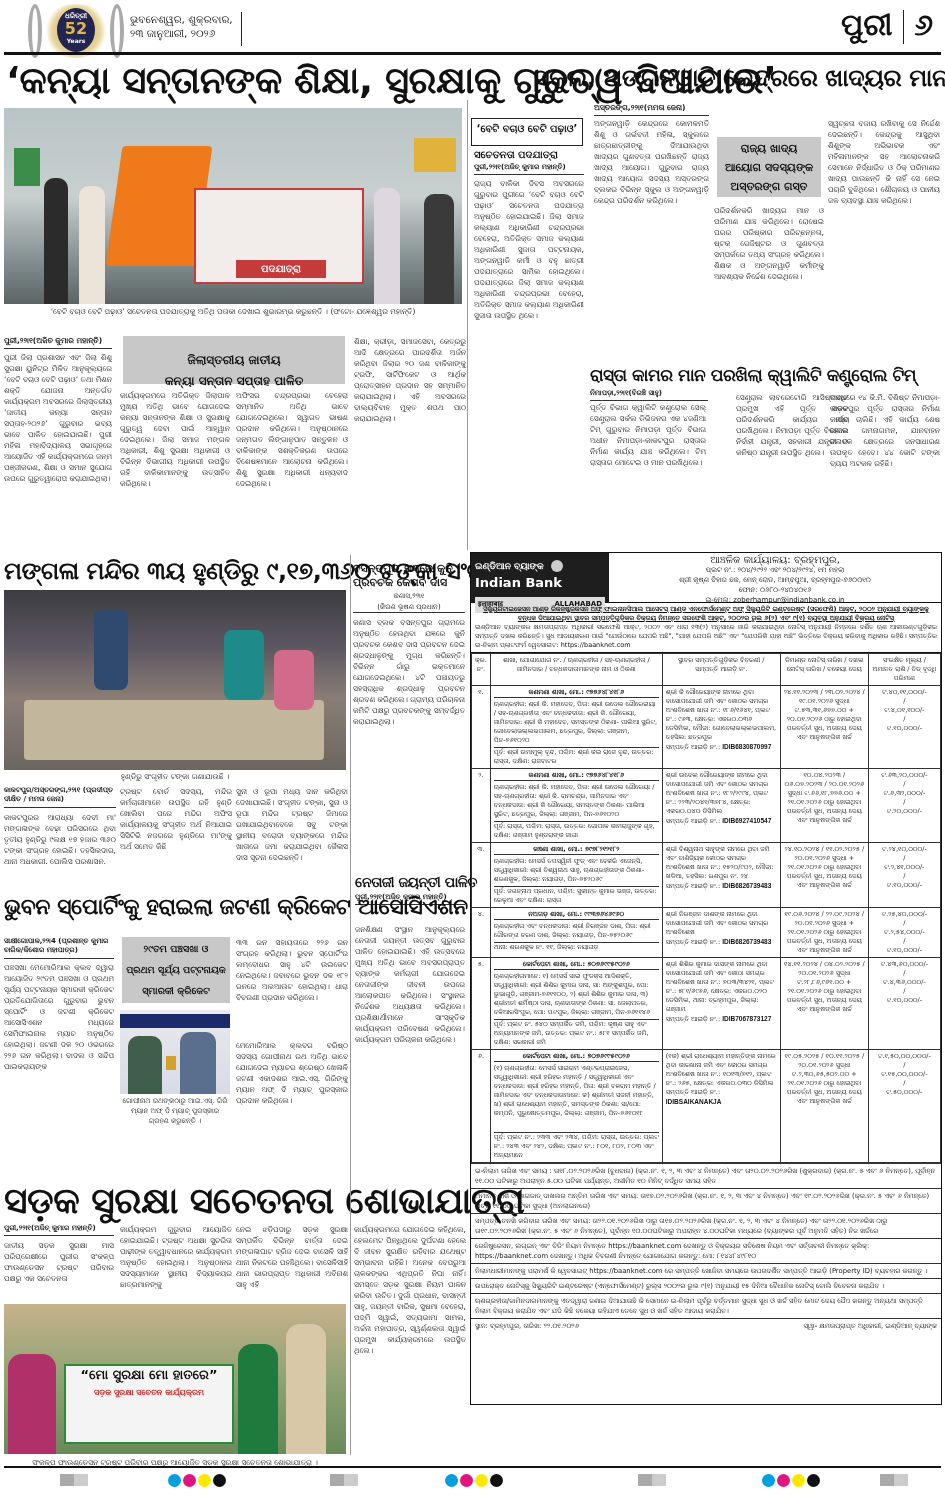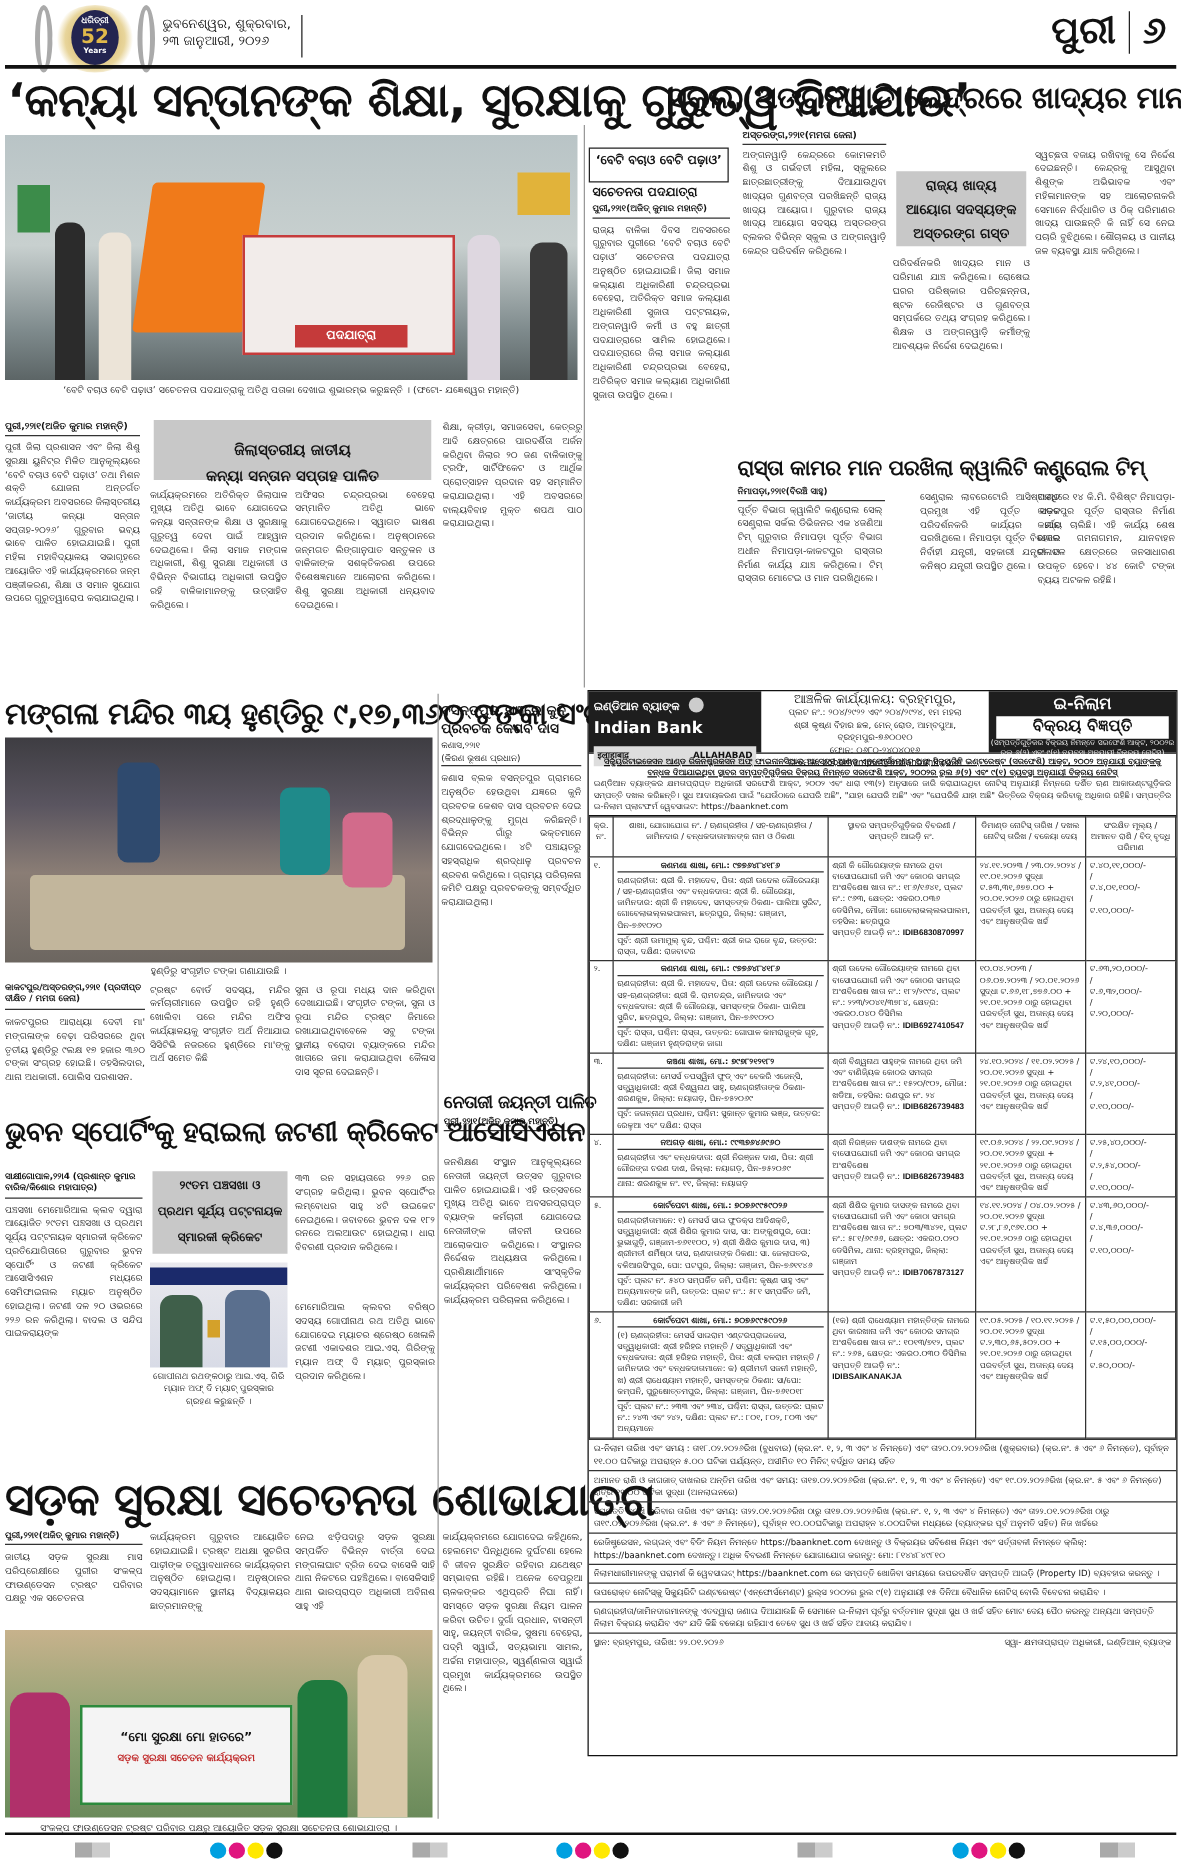--- a/index.html
+++ b/index.html
@@ -32,21 +32,21 @@
 .adaddr .ttl{font-weight:normal;font-size:10px}
 .adsale{width:150px;background:#1e1e1e;color:#fff;text-align:center;font-weight:bold;font-size:8px;padding-top:2px}
 .adsale .big{font-size:13px;line-height:18px}
 .adsale .small{font-size:6px;font-weight:normal;line-height:8px}
 .adintro{font-size:6.5px;line-height:9px;padding:2px 4px;border-bottom:1px solid #111;text-align:center}
 table.auc{width:100%;border-collapse:collapse;font-size:6.5px;line-height:9px}
 table.auc th,table.auc td{border:1px solid #333;padding:2px 3px;vertical-align:top}
 table.auc th{font-weight:normal;text-align:center;background:#fff}
 .br-name{font-weight:bold;text-align:center;border-bottom:1px solid #333;margin-bottom:2px}
 .pid{font-weight:bold;font-family:"Liberation Sans",sans-serif}
-.center{text-align:left}
+.center{text-align:center}
 .adfoot div{border-top:1px solid #333;font-size:6.8px;line-height:10px;padding:2px 4px;text-align:left}
 .reg{top:1474px;height:14px}
 .dot{display:inline-block;width:13px;height:13px;border-radius:50%;margin-right:2px}
 .grayreg{display:inline-block;width:28px;height:12px;background:linear-gradient(90deg,#aaa 50%,#ccc 50%)}
 </style>
 </head>
 <body>
 
 <div class="abs masthead">
   <div class="abs logo">
@@ -160,21 +160,21 @@
 <div class="abs col" style="left:236px;top:1040px;width:112px;height:117px;background:#fff">ମେମୋରିଆଲ କ୍ଲବର ବରିଷ୍ଠ ସଦସ୍ୟ ଗୋପୀନାଥ ରଥ ଅତିଥି ଭାବେ ଯୋଗଦେଇ ମ୍ୟାଚର ଶ୍ରେଷ୍ଠ ଖେଳାଳି ଜଟଣୀ ଏକାଦଶର ଆଇ.ଏସ୍. ଗିରିଙ୍କୁ ମ୍ୟାନ ଅଫ୍ ଦି ମ୍ୟାଚ୍ ପୁରସ୍କାର ପ୍ରଦାନ କରିଥିଲେ।</div>
 
 <div class="abs h1" style="left:4px;top:1183px;font-size:36px">ସଡ଼କ ସୁରକ୍ଷା ସଚେତନତା ଶୋଭାଯାତ୍ରା</div>
 <div class="abs byline" style="left:4px;top:1224px;width:110px;font-size:7px">ପୁରୀ,୨୨ା୧(ଅଜିତ୍ କୁମାର ମହାନ୍ତି)</div>
 <div class="abs col" style="left:4px;top:1240px;width:110px;height:60px">ଜାତୀୟ ସଡ଼କ ସୁରକ୍ଷା ମାସ ପରିପ୍ରେକ୍ଷୀରେ ପୁରୀର ସଂକଳ୍ପ ଫାଉଣ୍ଡେସନ ଟ୍ରଷ୍ଟ ପରିବାର ପକ୍ଷରୁ ଏକ ସଚେତନତା</div>
 <div class="abs col" style="left:120px;top:1224px;width:112px;height:76px">କାର୍ଯ୍ୟକ୍ରମ ଗୁରୁବାର ଆୟୋଜିତ ହୋଇଯାଇଛି। ଟ୍ରଷ୍ଟ ଅଧକ୍ଷା ସୁଚରିତା ପାଢ଼ୀଙ୍କ ତତ୍ତ୍ୱାବଧାନରେ କାର୍ଯ୍ୟକ୍ରମ ଅନୁଷ୍ଠିତ ହୋଇଥିଲା। ଅନୁଷ୍ଠାନର ସଦସ୍ୟାମାନେ ସ୍ଥାନୀୟ ବିଦ୍ୟାଳୟର ଛାତ୍ରମାନଙ୍କୁ</div>
 <div class="abs col" style="left:236px;top:1224px;width:112px;height:76px">ନେଇ ଝଡ଼ିପଦାରୁ ସଡ଼କ ସୁରକ୍ଷା ସମ୍ପର୍କିତ ବିଭିନ୍ନ ବାର୍ତ୍ତା ଦେଇ ମଙ୍ଗଳାଘାଟ ବ୍ରିଜ ଦେଇ ବାସେଳି ସାହି ଥାନା ନିକଟରେ ପହଞ୍ଚିଥିଲେ। ବାସେଳିସାହି ଥାନା ଭାରପ୍ରାପ୍ତ ଅଧିକାରୀ ଅବିନାଶ ସାହୁ ଏହି</div>
 <div class="abs col" style="left:354px;top:1224px;width:112px;height:240px">କାର୍ଯ୍ୟକ୍ରମରେ ଯୋଗଦେଇ କହିଥିଲେ, ହେଲମେଟ ପିନ୍ଧିଥିଲେ ଦୁର୍ଘଟଣା ହେଲେ ବି ଜୀବନ ସୁରକ୍ଷିତ ରହିବାର ଯଥେଷ୍ଟ ସମ୍ଭାବନା ରହିଛି। ଅନେକ ବେପରୁଆ ଚାଳକଙ୍କର ଏଥିପ୍ରତି ନିଘା ନାହିଁ। ସମସ୍ତେ ସଡ଼କ ସୁରକ୍ଷା ନିୟମ ପାଳନ କରିବା ଉଚିତ। ଦୁର୍ଗା ପ୍ରଧାନ, ବାସନ୍ତୀ ସାହୁ, ଜୟନ୍ତୀ ବାରିକ, ସୁଷମା ବେହେରା, ପଦ୍ମି ସ୍ୱାଇଁ, ସତ୍ୟଭାମା ସାମଲ, ଅର୍ଚ୍ଚନା ମହାପାତ୍ର, ସ୍ୱର୍ଣ୍ଣଲତା ସ୍ୱାଇଁ ପ୍ରମୁଖ କାର୍ଯ୍ୟକ୍ରମରେ ଉପସ୍ଥିତ ଥିଲେ।</div>
 <div class="abs photo" style="left:4px;top:1304px;width:342px;height:150px;background:linear-gradient(180deg,#c7b28c 0,#8fa273 50%,#6a8a5a 100%)">
   <div class="abs" style="left:60px;top:60px;width:170px;height:80px;background:#f4f4f4;border:2px solid #2c8a3c;text-align:center">
-    <div style="font-size:10px;font-weight:bold;margin-top:18px">“ମୋ ସୁରକ୍ଷା ମୋ ହାତରେ”</div>
+    <div style="font-size:13px;font-weight:bold;">“ମୋ ସୁରକ୍ଷା ମୋ ହାତରେ”</div>
     <div style="font-size:8px;font-weight:bold;color:#c02a2a;margin-top:4px">ସଡ଼କ ସୁରକ୍ଷା ସଚେତନ କାର୍ଯ୍ୟକ୍ରମ</div>
   </div>
   <div class="abs" style="left:4px;top:50px;width:48px;height:100px;background:#b0306a;border-radius:14px 14px 0 0"></div>
   <div class="abs" style="left:234px;top:40px;width:40px;height:110px;background:#1f7a3e;border-radius:14px 14px 0 0"></div>
   <div class="abs" style="left:282px;top:20px;width:40px;height:130px;background:#d8c8a8;border-radius:14px 14px 0 0"></div>
 </div>
 <div class="abs cap" style="left:4px;top:1458px;width:342px">ସଂକଳ୍ପ ଫାଉଣ୍ଡେସନ ଟ୍ରଷ୍ଟ ପରିବାର ପକ୍ଷରୁ ଆୟୋଜିତ ସଡ଼କ ସୁରକ୍ଷା ସଚେତନତା ଶୋଭାଯାତ୍ରା ।</div>
 
 <div class="abs vline" style="left:467px;top:100px;height:450px"></div>
 <div class="abs vline" style="left:350px;top:555px;height:900px"></div>
@@ -190,25 +190,20 @@
         <span>ALLAHABAD</span>
       </div>
     </div>
     <div class="adaddr">
       <div class="ttl">ଆଞ୍ଚଳିକ କାର୍ଯ୍ୟାଳୟ: ବ୍ରହ୍ମପୁର,</div>
       <div>ପ୍ଲଟ ନଂ.: ୨୦୪/୨୯୨୨ ଏବଂ ୨୦୪/୨୯୨୪, ୧ମ ମହଲା</div>
       <div>ଶ୍ରୀ କୃଷ୍ଣ ବିହାର ଛକ, ମେନ୍ ରୋଡ, ଆମ୍ବପୁଆ, ବ୍ରହ୍ମପୁର-୭୬୦୦୧୦</div>
       <div>ଫୋନ: ୦୬୮୦-୨୪୦୪୦୧୬</div>
       <div>ଇ-ମେଲ: zoberhampur@indianbank.co.in</div>
     </div>
-    <div class="adsale">
-      <div class="big">ଇ-ନିଲାମ</div>
-      <div class="big" style="background:#fff;color:#111;margin:0 6px">ବିକ୍ରୟ ବିଜ୍ଞପ୍ତି</div>
-      <div class="small">(ସମ୍ପତ୍ତିଗୁଡ଼ିକର ବିକ୍ରୟ ନିମନ୍ତେ ସରଫେଶି ଆକ୍ଟ, ୨୦୦୨ର ରୁଲ ୬(୨) ଏବଂ ୯(୧) ବ୍ୟବସ୍ଥା ଅନୁଯାୟୀ ବିକ୍ରୟ ନୋଟିସ୍)</div>
-    </div>
   </div>
   <div class="adintro">
     <div style="font-weight:bold;text-decoration:underline">ସିକ୍ୟୁରିଟାଇଜେସନ ଆଣ୍ଡ ରିକନଷ୍ଟ୍ରକସନ ଅଫ୍ ଫାଇନାନସିଆଲ ଆସେଟସ୍ ଆଣ୍ଡ ଏନଫୋର୍ସମେଣ୍ଟ ଅଫ୍ ସିକ୍ୟୁରିଟି ଇଣ୍ଟରେଷ୍ଟ (ସରଫେଶି) ଆକ୍ଟ, ୨୦୦୨ ଅନୁଯାୟୀ ବ୍ୟାଙ୍କକୁ ବନ୍ଧକ ଦିଆଯାଇଥିବା ସ୍ଥାବର ସମ୍ପତ୍ତିଗୁଡ଼ିକର ବିକ୍ରୟ ନିମନ୍ତେ ସରଫେଶି ଆକ୍ଟ, ୨୦୦୨ର ରୁଲ ୬(୨) ଏବଂ ୯(୧) ବ୍ୟବସ୍ଥା ଅନୁଯାୟୀ ବିକ୍ରୟ ନୋଟିସ୍</div>
     <div style="text-align:justify">ଇଣ୍ଡିଆନ ବ୍ୟାଙ୍କର କ୍ଷମତାପ୍ରାପ୍ତ ଅଧିକାରୀ ସରଫେଶି ଆକ୍ଟ, ୨୦୦୨ ଏବଂ ଧାରା ୧୩(୨) ଅନୁସାରେ ଜାରି କରାଯାଇଥିବା ନୋଟିସ୍ ଅନୁଯାୟୀ ନିମ୍ନରେ ଦର୍ଶିତ ଋଣ ଆକାଉଣ୍ଟଗୁଡ଼ିକର ସମ୍ପତ୍ତି ଦଖଲ କରିଛନ୍ତି। ସୁଧ ଆଦାୟକରଣ ପାଇଁ "ଯେଉଁଠାରେ ଯେପରି ଅଛି", "ଯାହା ଯେପରି ଅଛି" ଏବଂ "ଯେପରିକି ଯାହା ଅଛି" ଭିତ୍ତିରେ ବିକ୍ରୟ କରିବାକୁ ଅଧିକାର ରହିଛି। ସମ୍ପତ୍ତିର ଇ-ନିଲାମ ପ୍ଲାଟଫର୍ମ ୱେବସାଇଟ: https://baanknet.com</div>
   </div>
   <table class="auc">
     <thead>
       <tr>
         <th style="width:18px">କ୍ର. ନଂ.</th>
         <th style="width:172px">ଶାଖା, ଯୋଗାଯୋଗ ନଂ. / ଋଣଗ୍ରହୀତା / ସହ-ଋଣଗ୍ରହୀତା / ଜାମିନଦାର / ବନ୍ଧକଦାତାମାନଙ୍କ ନାମ ଓ ଠିକଣା</th>
@@ -316,21 +311,21 @@
             <div>ଟ.୪,୩୬,୦୦୦/-</div>
             <div>/</div>
             <div>ଟ.୧୦,୦୦୦/-</div>
           </td>
         </tr>
         <tr>
           <td class="center">୬.</td>
           <td>
             <div class="br-name">କୋର୍ଟପେଟା ଶାଖା, ମୋ.: ୭୦୭୬୯୯୫୯୦୨୬</div>
             <div>(୧) ଋଣଗ୍ରହୀତା: ମେସର୍ସ ସାଇରାମ ଏଣ୍ଟରପ୍ରାଇଜେସ, ସତ୍ତ୍ୱାଧିକାରୀ: ଶ୍ରୀ ହରିହର ମହାନ୍ତି / ସତ୍ତ୍ୱାଧିକାରୀ ଏବଂ ବନ୍ଧକଦାତା: ଶ୍ରୀ ହରିହର ମହାନ୍ତି, ପିତା: ଶ୍ରୀ ବଳରାମ ମହାନ୍ତି / ଜାମିନଦାର ଏବଂ ବନ୍ଧକଦାତାମାନେ: କ) ଶ୍ରୀମତୀ ସଜନୀ ମହାନ୍ତି, ଖ) ଶ୍ରୀ ରାଧେଶ୍ୟାମ ମହାନ୍ତି, ସମସ୍ତଙ୍କ ଠିକଣା: ସା/ପୋ: କମ୍ପନି, ପୁରୁଷୋତ୍ତମପୁର, ଜିଲ୍ଲା: ଗଞ୍ଜାମ, ପିନ-୭୬୧୦୧୮</div>
-            <div style="border-top:1px solid #333;margin-top:2px">ପୂର୍ବ: ପ୍ଲଟ ନଂ.: ୨୩୩ ଏବଂ ୨୩୪, ପଶ୍ଚିମ: ରାସ୍ତା, ଉତ୍ତର: ପ୍ଲଟ ନଂ.: ୨୪୩ ଏବଂ ୨୪୨, ଦକ୍ଷିଣ: ପ୍ଲଟ ନଂ.: ୮୦୧, ୮୦୨, ୮୦୩ ଏବଂ ଅନ୍ୟମାନେ</div>
+            <div style="border-top:1px solid #333;margin-top:14px">ପୂର୍ବ: ପ୍ଲଟ ନଂ.: ୨୩୩ ଏବଂ ୨୩୪, ପଶ୍ଚିମ: ରାସ୍ତା, ଉତ୍ତର: ପ୍ଲଟ ନଂ.: ୨୪୩ ଏବଂ ୨୪୨, ଦକ୍ଷିଣ: ପ୍ଲଟ ନଂ.: ୮୦୧, ୮୦୨, ୮୦୩ ଏବଂ ଅନ୍ୟମାନେ</div>
           </td>
           <td>
             <div>(୧କ) ଶ୍ରୀ ରାଧେଶ୍ୟାମ ମହାନ୍ତିଙ୍କ ନାମରେ ଥିବା କାରଖାନା ଜମି ଏବଂ କୋଠର ସମଗ୍ର ଅଂଶବିଶେଷ ଖାତା ନଂ.: ୧୦୧୩/୭୧୨, ପ୍ଲଟ ନଂ.: ୨୬୫, କ୍ଷେତ୍ର: ଏକର୦.୦୩୦ ଡିସିମିଲ</div>
             <div><span>ସମ୍ପତ୍ତି ଆଇଡ଼ି ନଂ.: </span><span class="pid">IDIBSAIKANAKJA</span></div>
           </td>
           <td class="center">୧୯.୦୫.୨୦୨୫ / ୧୦.୧୧.୨୦୨୫ / ୨୦.୦୧.୨୦୨୬ ସୁଦ୍ଧା ଟ.୨,୩୦,୬୫,୫୦୨.୦୦ + ୨୧.୦୧.୨୦୨୬ ଠାରୁ ହୋଇଥିବା ପରବର୍ତ୍ତୀ ସୁଧ, ଅତାନ୍ୟ ଦେୟ ଏବଂ ଆନୁଷଙ୍ଗିକ ଖର୍ଚ୍ଚ</td>
           <td class="center">
             <div>ଟ.୧,୫୦,୦୦,୦୦୦/-</div>
             <div>/</div>
             <div>ଟ.୧୫,୦୦,୦୦୦/-</div>

